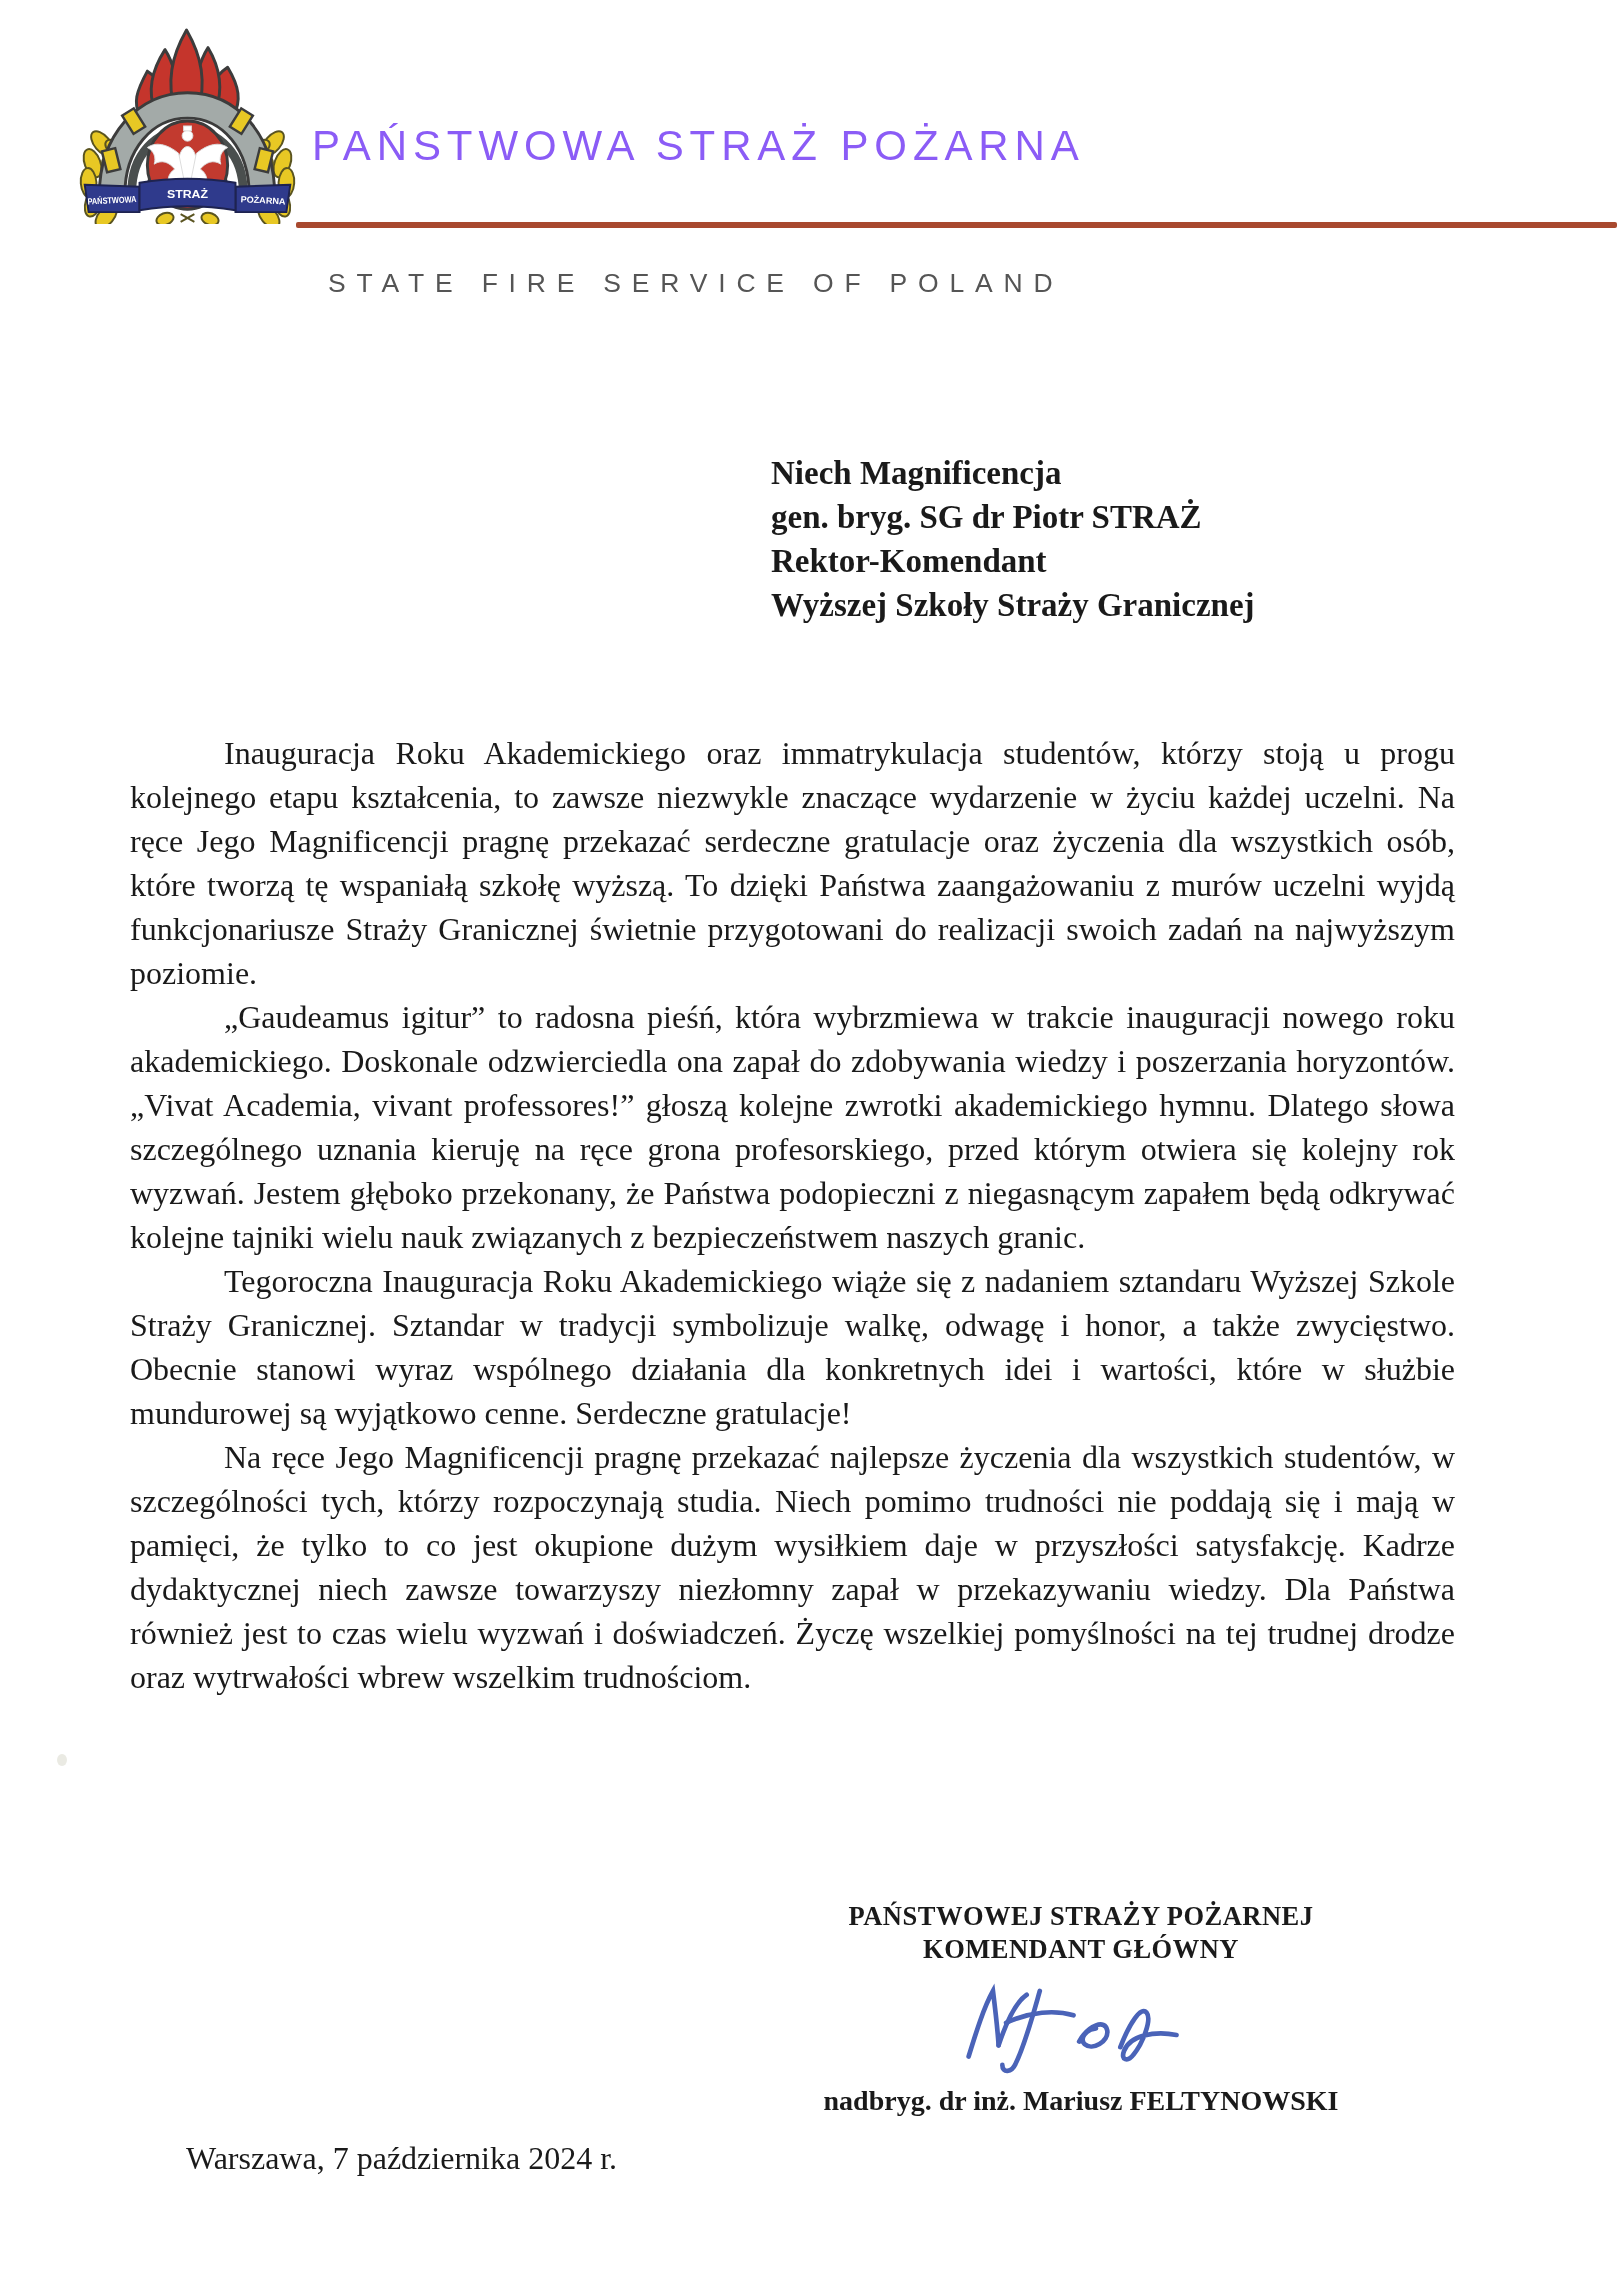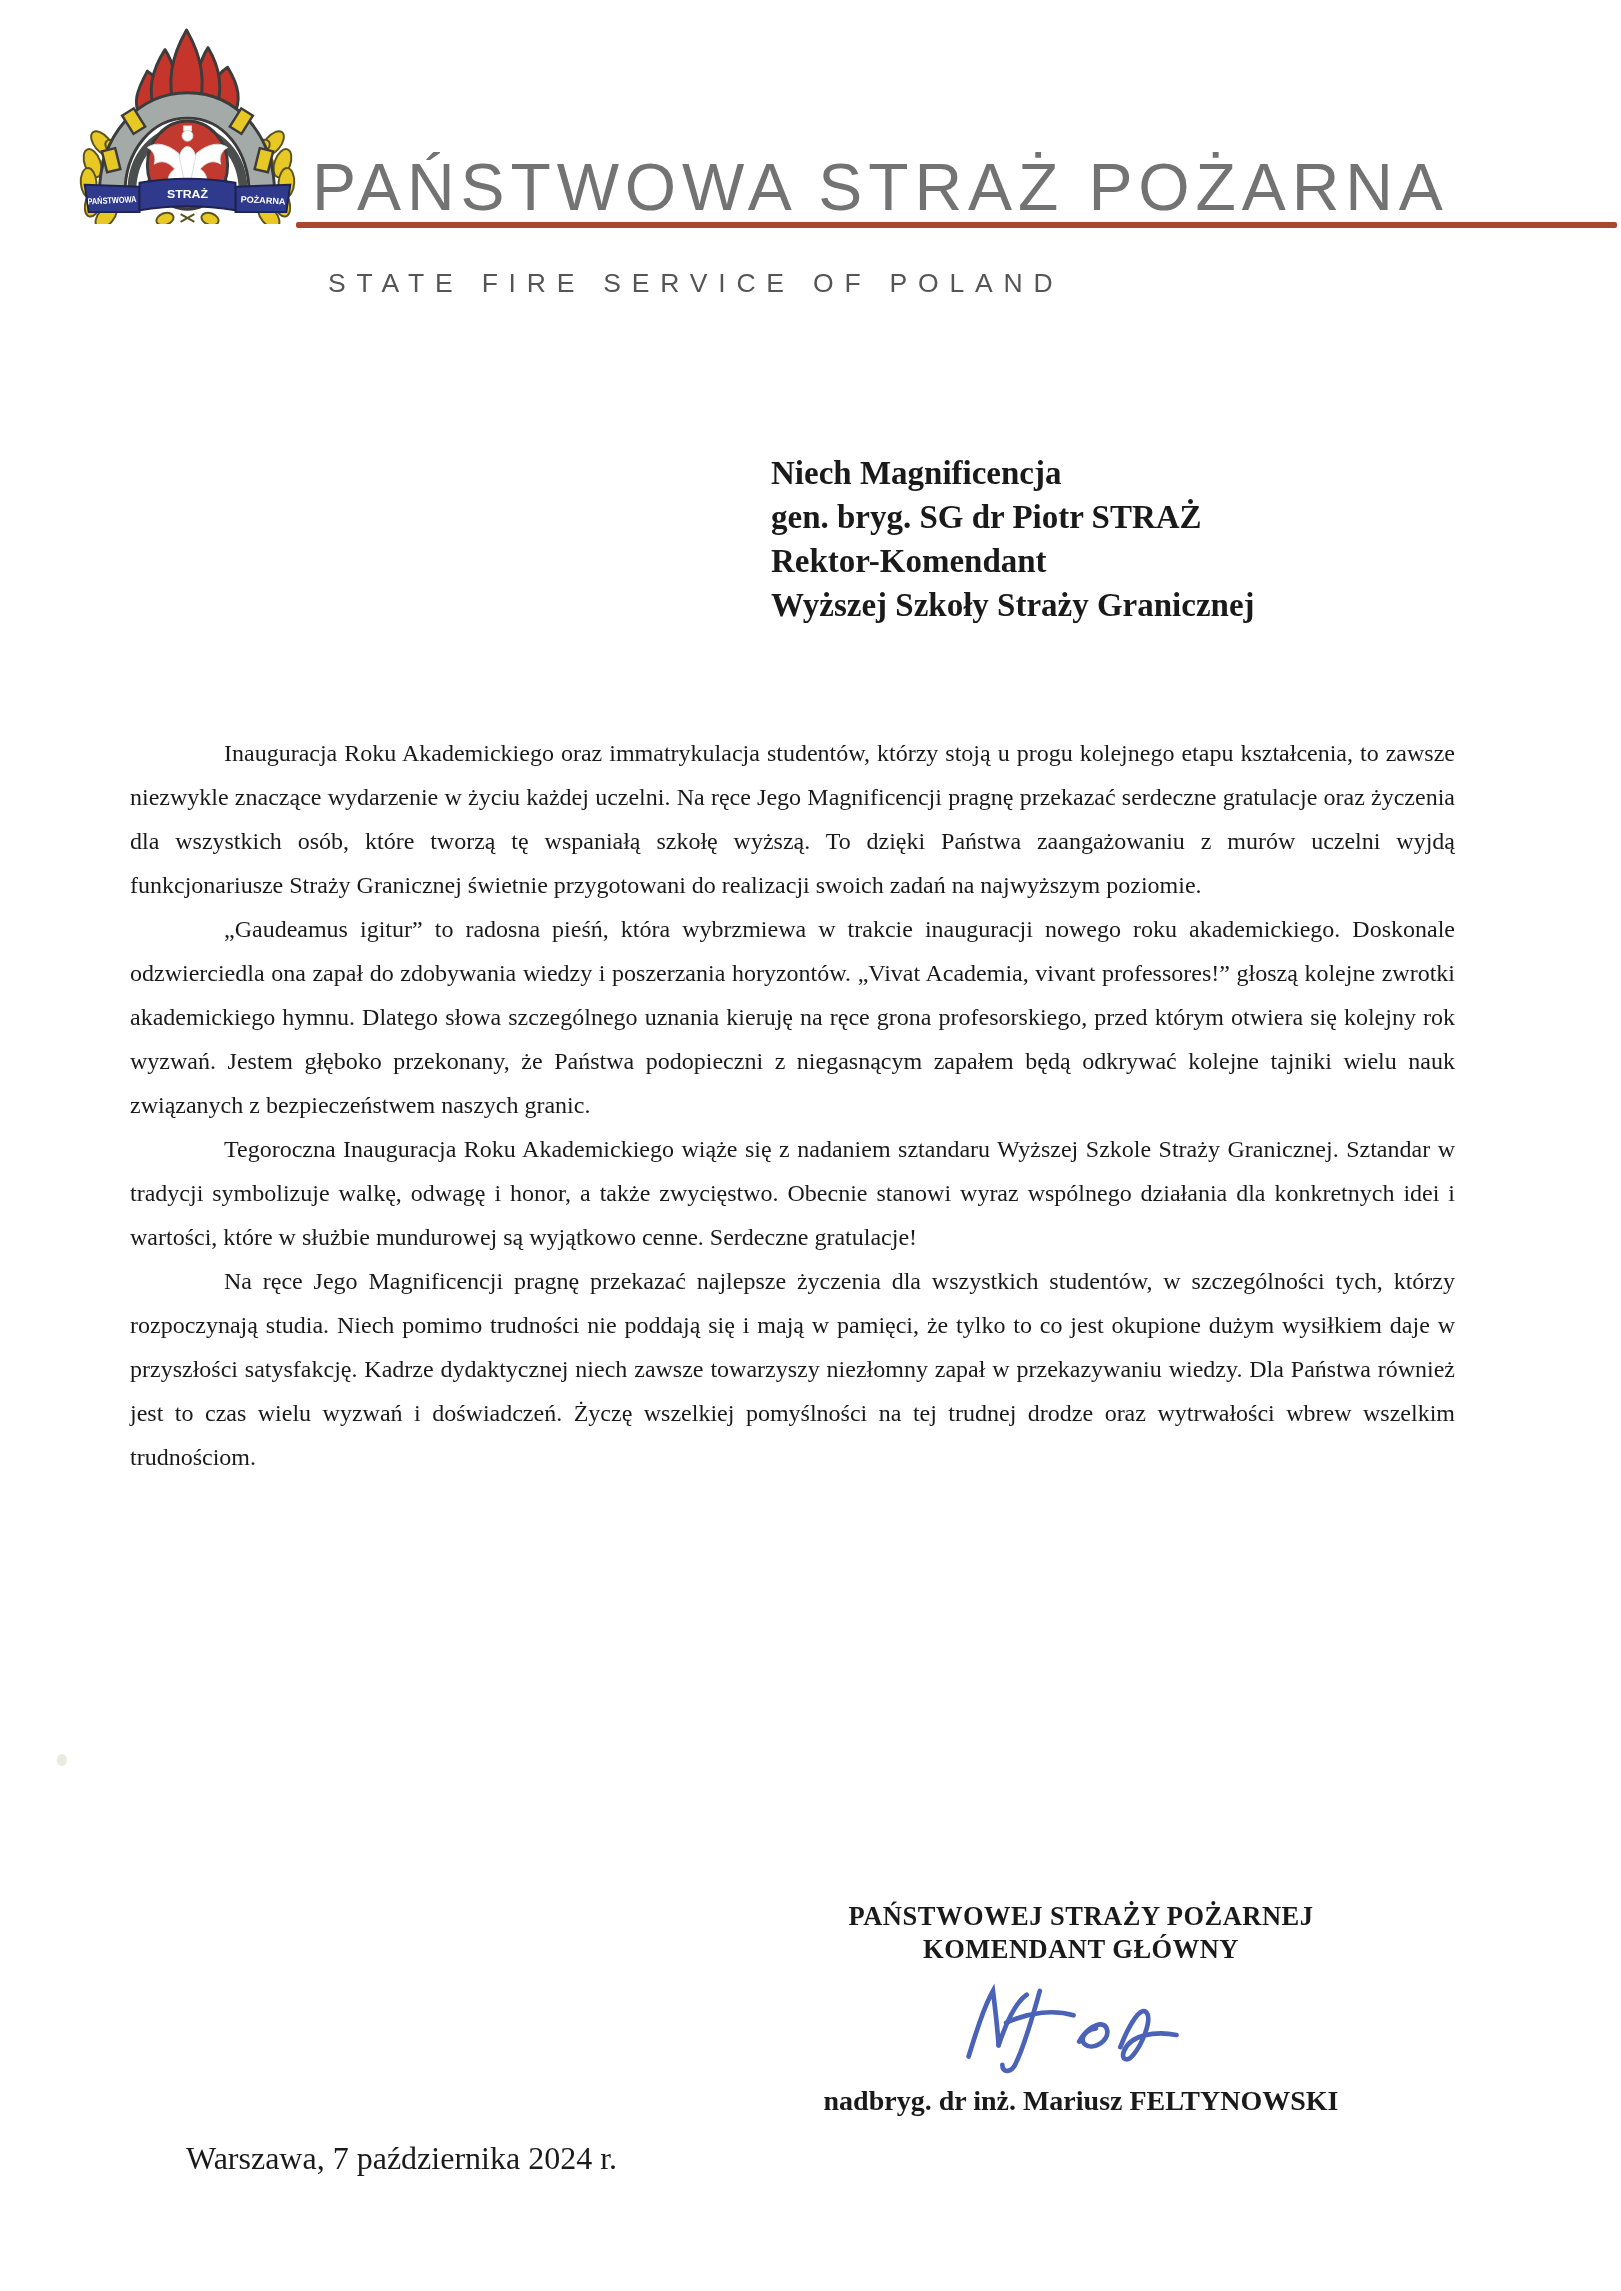--- a/index.html
+++ b/index.html
@@ -7,45 +7,45 @@
     position:relative;
     width:1621px;height:2292px;
     background:#ffffff;
     font-family:"Liberation Serif", serif;
     color:#1a1a1a;
     overflow:hidden;
   }
   
   .logo{position:absolute;left:71px;top:25.5px;width:233px;height:198px;}
   .org-name-pl{
-    position:absolute;left:312px;top:149px;
+    position:absolute;left:312px;top:122px;
     font-family:"Liberation Sans", sans-serif;
-    font-size:66px;font-weight:400;letter-spacing:5.9px;
-    color:#737373;white-space:nowrap;
+    font-size:42px;font-weight:400;letter-spacing:5.9px;
+    color:#8b5cf6;white-space:nowrap;
   }
   .header-rule{
     position:absolute;left:296px;top:222px;width:1321px;height:5.9px;
     border-radius:2px;
   }
   .org-name-en{
     position:absolute;left:328px;top:240px;
     font-family:"Liberation Sans", sans-serif;
     font-size:26.5px;font-weight:400;letter-spacing:10.8px;
     color:#555555;white-space:nowrap;margin-top:28px;
   }
   
   .recipient{
     position:absolute;left:771px;top:451px;
     font-size:33px;font-weight:bold;line-height:44px;
     white-space:nowrap;
   }
   
   .body-text{
     position:absolute;left:130px;top:731px;width:1325px;
-    font-size:24px;line-height:44px;
+    font-size:32px;line-height:44px;
     text-align:justify;
   }
   .body-text p{margin:0;text-indent:94px;}
   
   .sig-block{
     position:absolute;left:787px;top:1900px;width:588px;
     text-align:center;
   }
   .sig-title{
     font-size:26.5px;font-weight:bold;line-height:33px;

